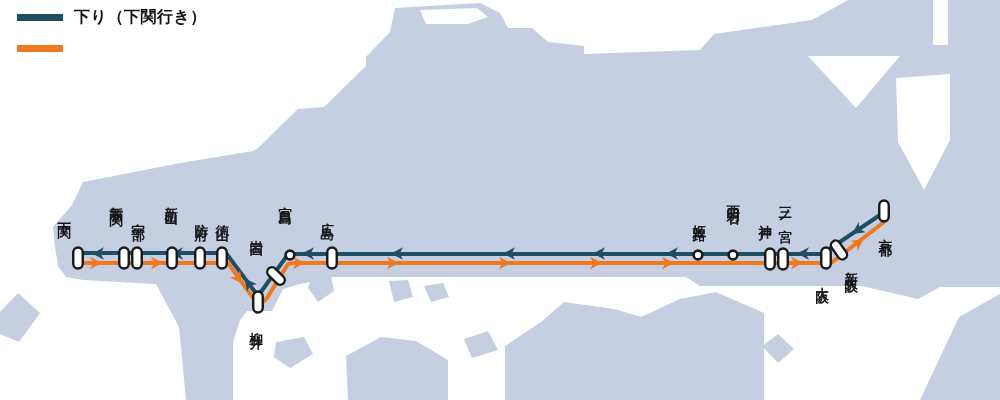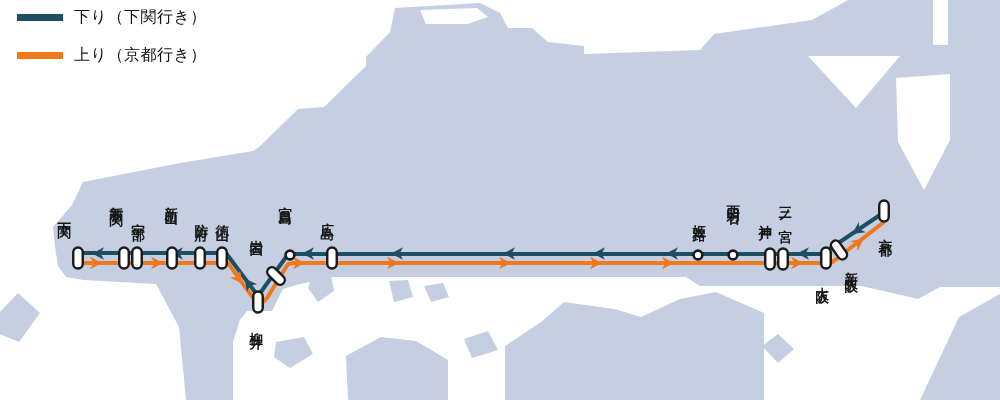--- a/index.html
+++ b/index.html
@@ -11,21 +11,21 @@
   .labels{position:absolute;left:0;top:0;width:100%;height:100%;pointer-events:none;}
   .st-label{
     position:absolute;
     writing-mode:vertical-rl;text-orientation:upright;
     font-size:13.5px;font-weight:700;letter-spacing:3.5px;line-height:1;
     color:#161616;transform:translateX(-50%);white-space:nowrap;
   }
   .legend{position:absolute;left:17px;top:7px;display:flex;flex-direction:column;gap:17px;}
   .legend-row{display:flex;align-items:center;gap:11px;}
   .legend-swatch{width:46px;height:7px;flex:0 0 auto;}
-  .legend-label{font-size:16px;font-weight:400;color:#111;letter-spacing:0.5px;}
+  .legend-label{font-size:16px;font-weight:700;color:#111;letter-spacing:0.5px;}
 </style>
 </head>
 <body>
 
 <div class="stage">
   <svg id="map-svg" width="1000" height="400" viewBox="0 0 1000 400">
     <g id="g-land">
         <polygon points="366,57 390,32 395,8 480,3 500,13 508,28 532,28 548,42 584,46 584,54 700,50 714,34 812,20 848,0 1000,0 1000,287 940,287 918,299 862,286 700,286 686,277 334,277 300,284 283,289 272,311 247,311 240,320 233,342 233,400 186,400 179,327 156,284 83,280 66,277 58,266 55,247 53,227 72,205 83,182 180,163 253,151 258,148 298,109 324,107 366,66" fill="#c5cfe1"></polygon>
         <polygon points="0,312 18,293 40,313 19,342 0,334" fill="#c5cfe1"></polygon>
         <polygon points="276,342 304,337 313,354 290,368 274,357" fill="#c5cfe1"></polygon>
@@ -111,16 +111,15 @@
       <div class="st-label" style="left: 885px; top: 228px;">京都</div>
     </div>
 
   <div class="legend">
     <div class="legend-row">
       <span class="legend-swatch" style="background: rgb(29, 78, 99);"></span>
       <span class="legend-label">下り（下関行き）</span>
     </div>
     <div class="legend-row">
       <span class="legend-swatch" style="background: rgb(240, 121, 30);"></span>
-      <span class="legend-label">上り（京都行き）</span>
     </div>
   </div>
 </div>
 
 </body></html>

